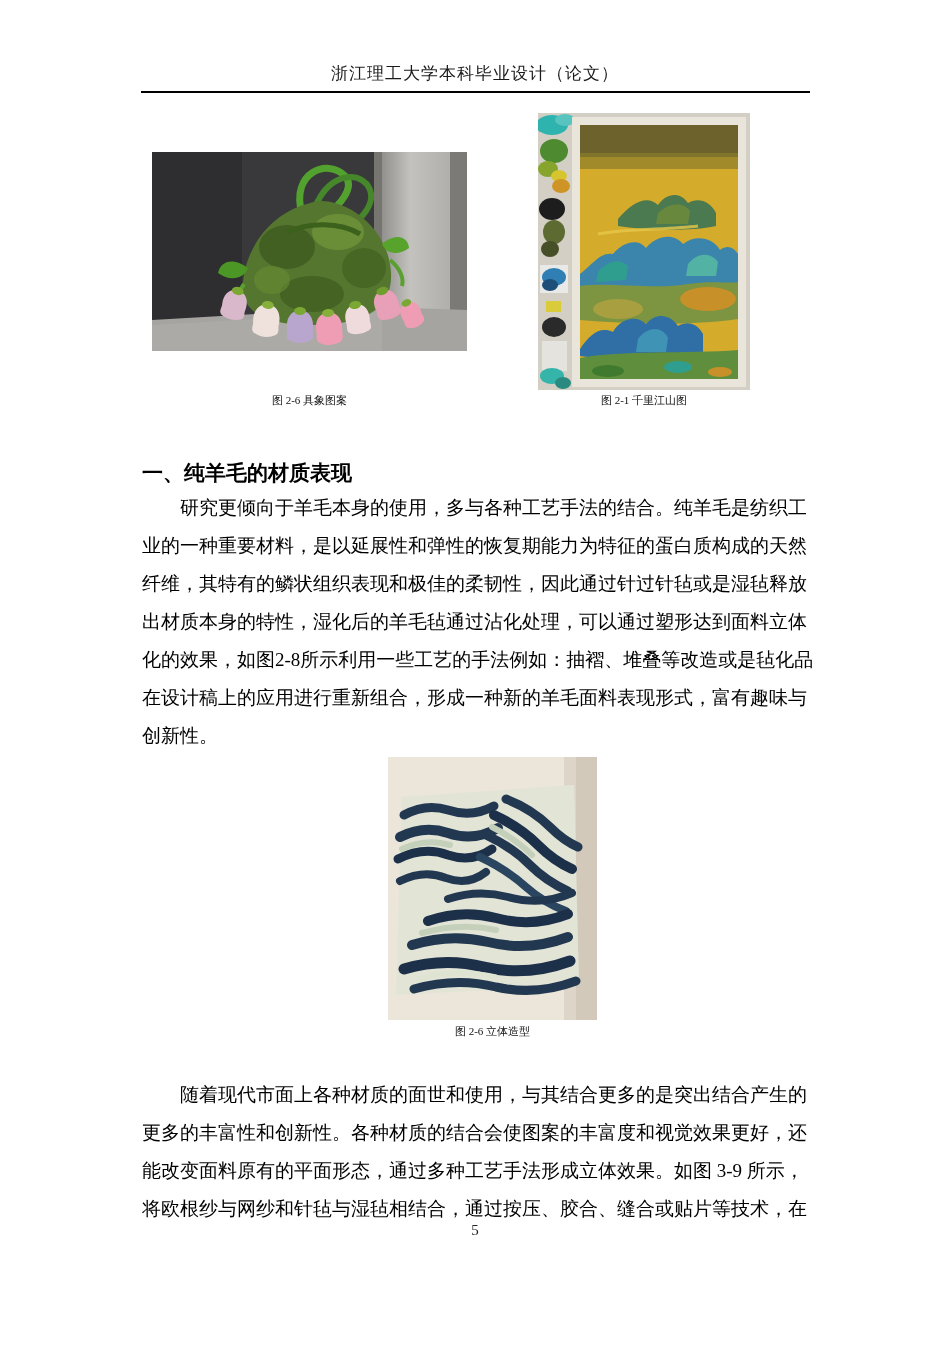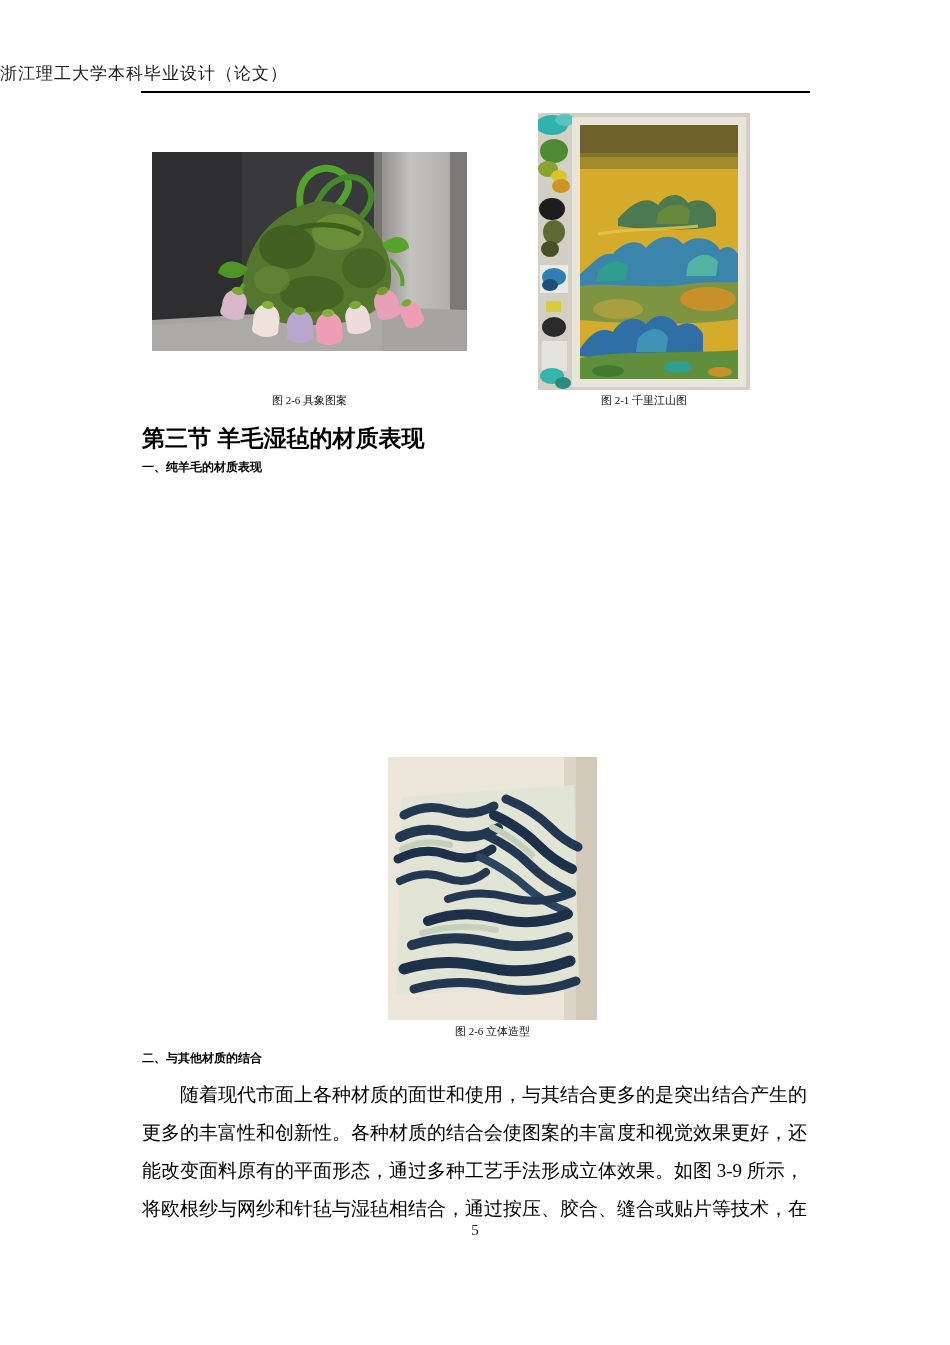--- a/index.html
+++ b/index.html
@@ -8,21 +8,21 @@
     position:relative;
     width:950px; height:1345px;
     margin:0 auto;
     background:#ffffff;
     font-family:"Liberation Serif","DejaVu Serif",serif;
     color:#000000;
     overflow:hidden;
   }
   .header-title {
     position:absolute; top:62px; left:0; width:100%;
-    font-size:17px; letter-spacing:1px;
+    text-align:center; font-size:17px; letter-spacing:1px;
     color:#1a1a1a;
   }
   .header-rule {
     position:absolute; top:91px; left:141px; width:669px; height:2px;
     background:#000;
   }
   .figure { position:absolute; overflow:hidden; }
   .figure svg { display:block; width:100%; height:100%; }
   .fig26 { left:152px; top:152px; width:315px; height:199px; }
   .fig27 { left:538px; top:113px; width:212px; height:277px; }
@@ -34,21 +34,21 @@
   .cap27 { left:538px; top:393px; width:212px; }
   .cap28 { left:388px; top:1024px; width:209px; }
   .section-heading {
     position:absolute; left:142px; top:423px; width:670px;
     font-family:"Liberation Sans","DejaVu Sans",sans-serif;
     font-weight:bold; font-size:23px; color:#000;
   }
   .sub-heading {
     position:absolute; left:142px; width:670px;
     font-family:"Liberation Sans","DejaVu Sans",sans-serif;
-    font-weight:bold; font-size:12px; color:#000;
+    font-weight:bold; font-size:21px; color:#000;
   }
   .sub1-heading { top:459px; }
   .sub2-heading { top:1050px; }
   .body-par {
     position:absolute; left:142px; width:672px;
     font-size:19px; line-height:38px;
     white-space:pre-line;
     text-indent:38px;
     color:#000;
   }
@@ -165,22 +165,28 @@
       <path d="M42 245 C80 237 150 241 200 237 L200 266 L42 266 Z" fill="#5f8f3d"></path>
       <ellipse cx="70" cy="258" rx="16" ry="6" fill="#3f7a2e"></ellipse>
       <ellipse cx="140" cy="254" rx="14" ry="6" fill="#2f9e8e"></ellipse>
       <ellipse cx="182" cy="259" rx="12" ry="5" fill="#c89028"></ellipse>
     </svg>
   </div>
 
   <div class="caption cap26">图 2-6 具象图案</div>
   <div class="caption cap27">图 2-1 千里江山图</div>
 
-  <div class="section-heading">第三节 羊毛湿毡的材质表现</div>
   <div class="sub-heading sub1-heading">一、纯羊毛的材质表现</div>
+  <div class="body-par par1">研究更倾向于羊毛本身的使用，多与各种工艺手法的结合。纯羊毛是纺织工
+业的一种重要材料，是以延展性和弹性的恢复期能力为特征的蛋白质构成的天然
+纤维，其特有的鳞状组织表现和极佳的柔韧性，因此通过针过针毡或是湿毡释放
+出材质本身的特性，湿化后的羊毛毡通过沾化处理，可以通过塑形达到面料立体
+化的效果，如图2-8所示利用一些工艺的手法例如：抽褶、堆叠等改造或是毡化品
+在设计稿上的应用进行重新组合，形成一种新的羊毛面料表现形式，富有趣味与
+创新性。</div>
 
   <div class="figure fig28">
     <svg viewBox="0 0 209 263" preserveAspectRatio="none">
       <rect width="209" height="263" fill="#ebe5da"></rect>
       <rect x="176" width="33" height="263" fill="#ddd5c8"></rect>
       <rect x="188" width="21" height="263" fill="#d2c9bb"></rect>
       <polygon points="14,40 186,28 191,228 8,238" fill="#edece1"></polygon>
       <polygon points="14,40 186,28 191,228 8,238" fill="#cfd8c2" opacity="0.35"></polygon>
       <g fill="none" stroke-linecap="round">
         <path d="M16 58 q22 -12 44 -5 q24 8 46 -4" stroke="#223850" stroke-width="9"></path>
@@ -199,21 +205,20 @@
         <path d="M16 212 q40 -12 80 -2 q42 10 86 -6" stroke="#1c3049" stroke-width="11"></path>
         <path d="M26 232 q42 -12 82 -2 q40 9 80 -6" stroke="#223850" stroke-width="9"></path>
         <path d="M34 176 q38 -11 74 -3" stroke="#c5d0ba" stroke-width="6"></path>
         <path d="M30 222 q40 -11 78 -2" stroke="#dfe3d2" stroke-width="5"></path>
       </g>
     </svg>
   </div>
 
   <div class="caption cap28">图 2-6 立体造型</div>
 
-  <div class="sub-heading sub2-heading">二、与其他材质的结合</div>
   <div class="body-par par2">随着现代市面上各种材质的面世和使用，与其结合更多的是突出结合产生的
 更多的丰富性和创新性。各种材质的结合会使图案的丰富度和视觉效果更好，还
 能改变面料原有的平面形态，通过多种工艺手法形成立体效果。如图 3-9 所示，
 将欧根纱与网纱和针毡与湿毡相结合，通过按压、胶合、缝合或贴片等技术，在</div>
 
   <div class="page-number">5</div>
 
 </div>
 
 </body></html>

